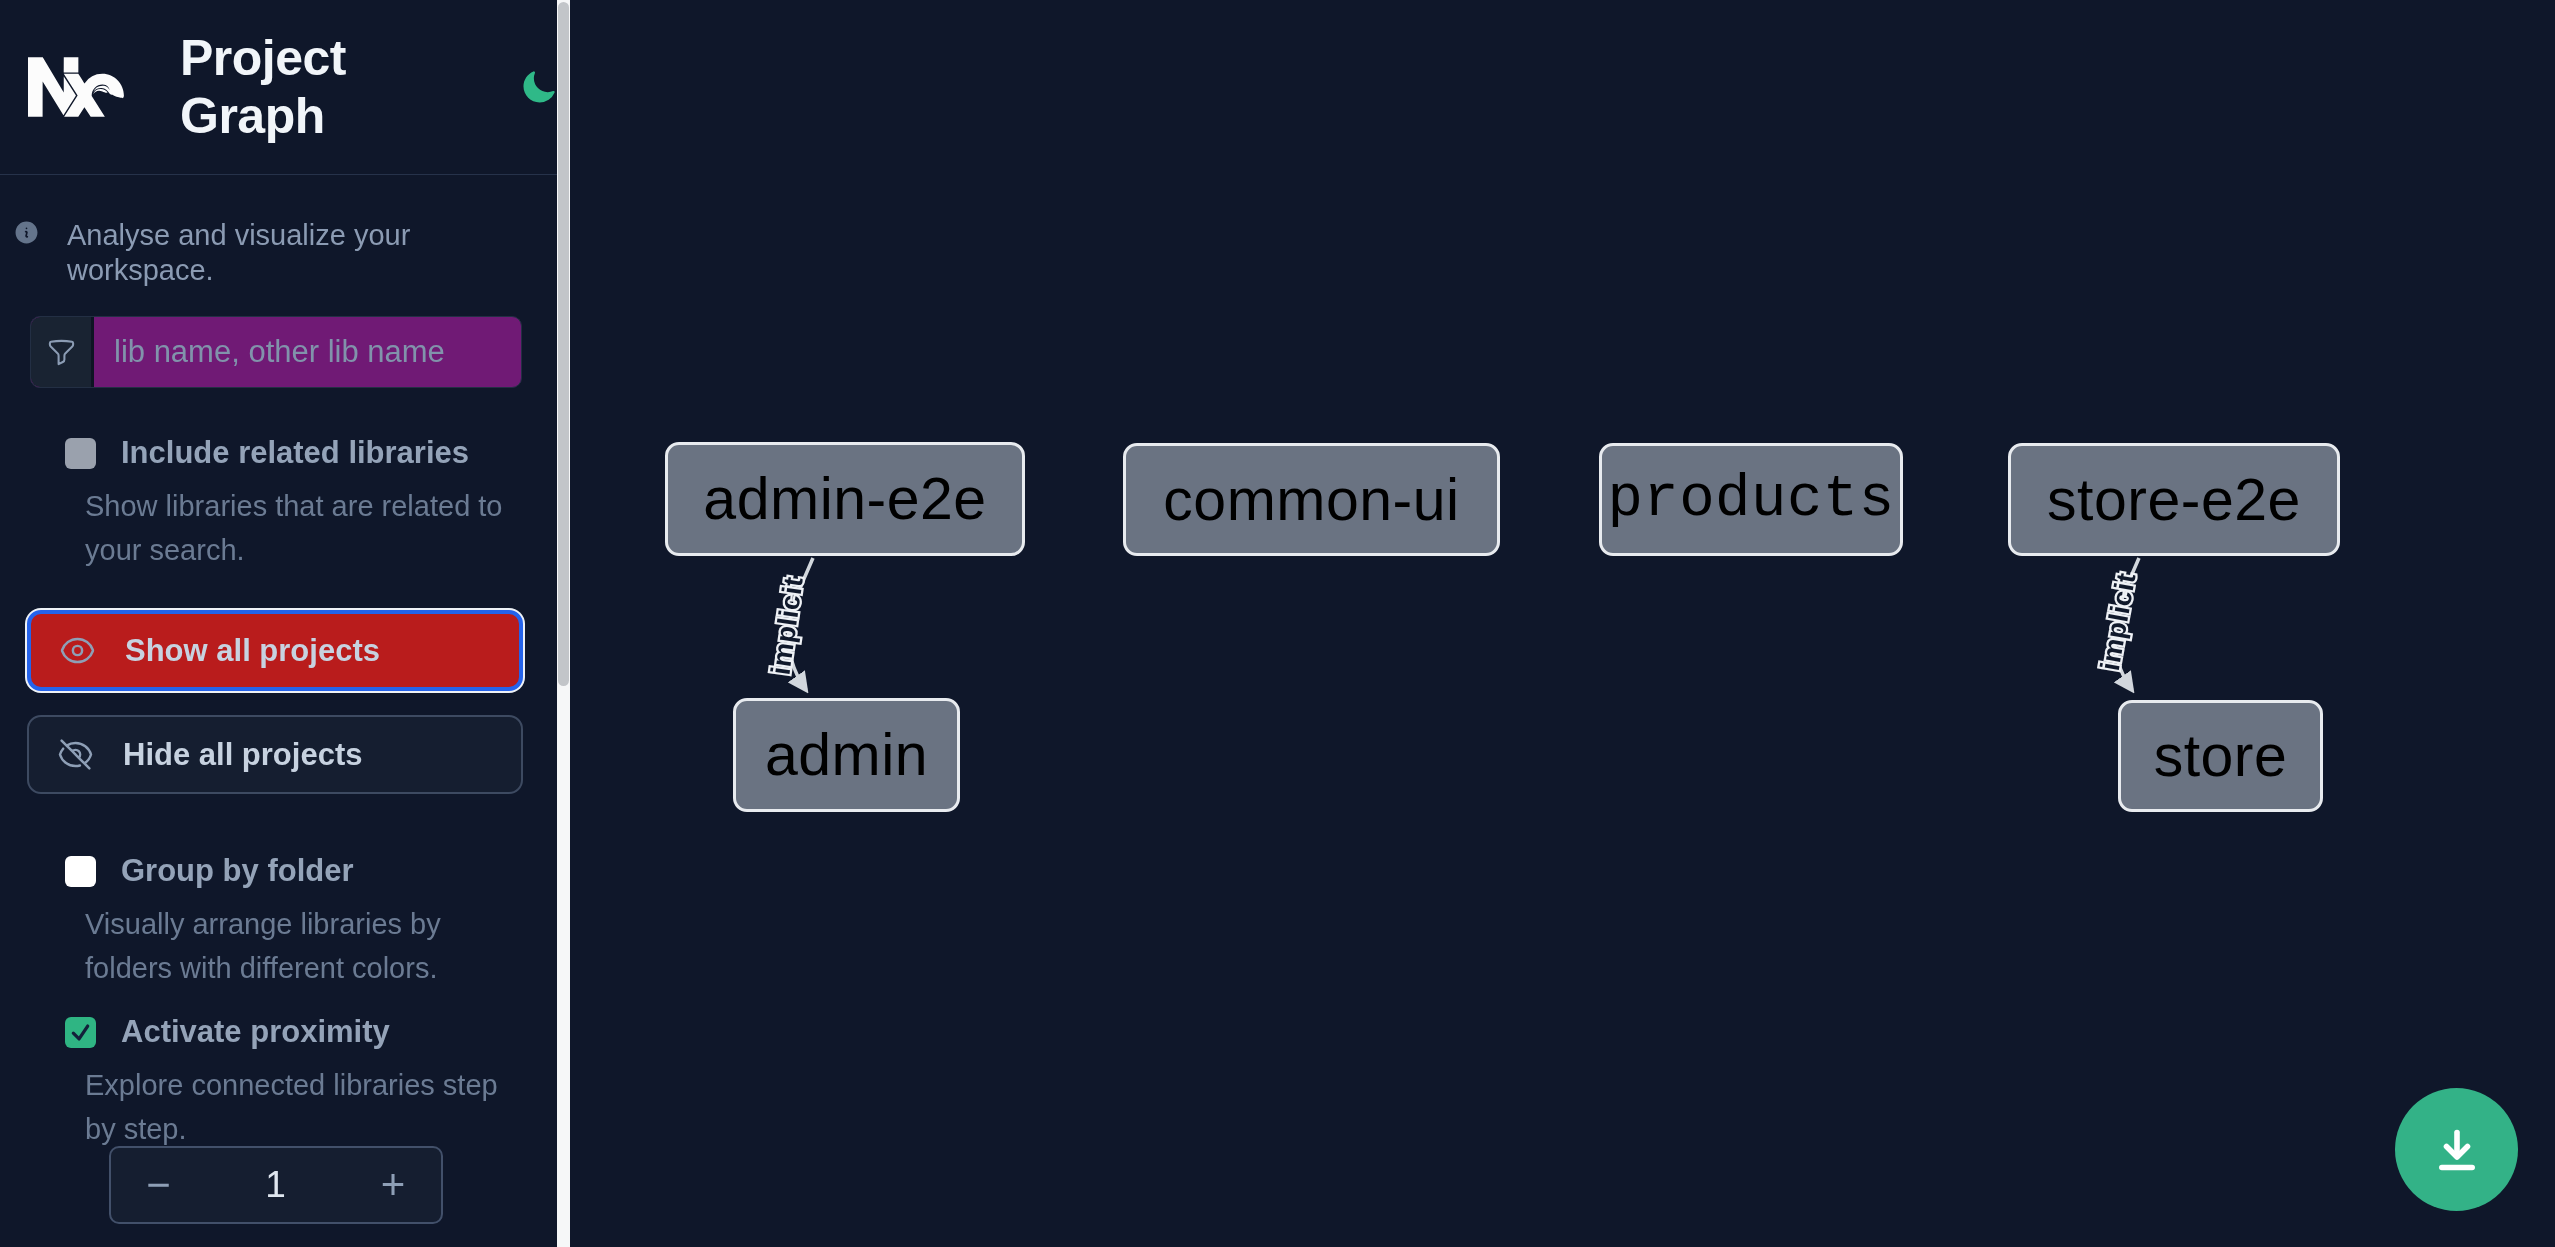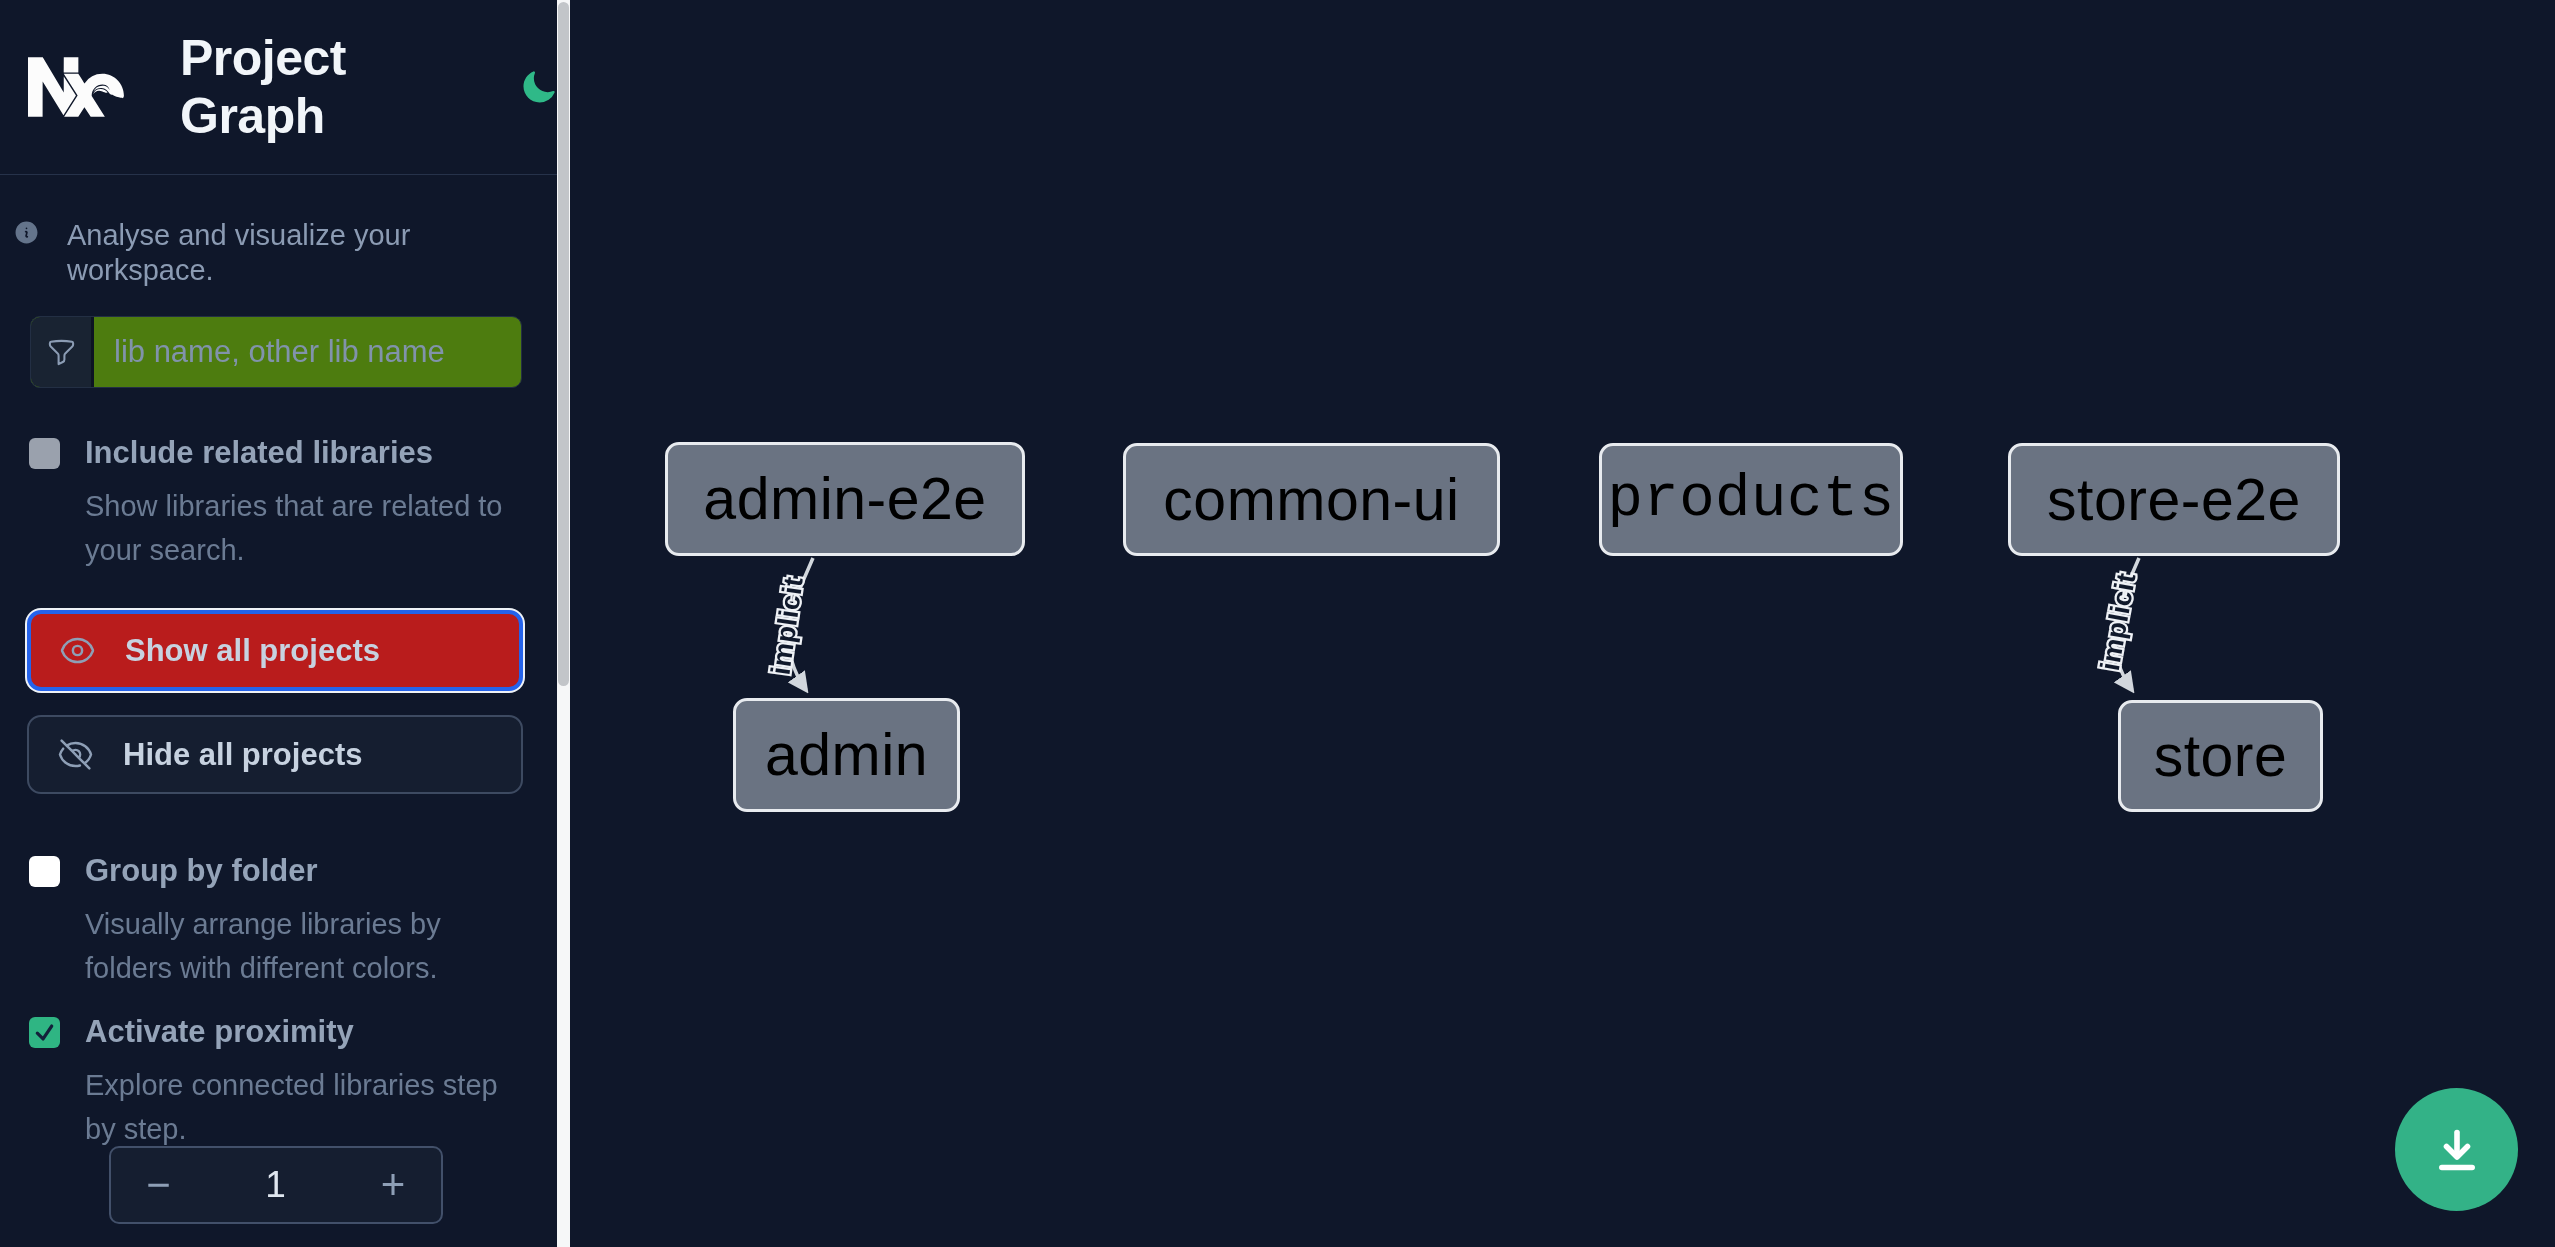--- a/index.html
+++ b/index.html
@@ -21,36 +21,36 @@
   .app-title { margin-left:56px; font-size:50px; font-weight:700; color:#f1f5f9; letter-spacing:-0.5px; }
   .moon-btn { margin-left:46px; background:none; border:none; cursor:pointer; display:flex; }
   .moon-svg { width:37px; height:37px; fill:#2fb988; }
 
   .intro-row { position:absolute; left:13px; top:218px; width:500px; display:flex; gap:27px; align-items:flex-start; }
   .info-svg { width:27px; height:27px; fill:#64748b; flex:0 0 auto; margin-top:1px; }
   .intro-text { font-size:29px; font-weight:500; color:#8b9bb3; line-height:1.2; }
 
   .search-box {
     position:absolute; left:30px; top:316px; width:492px; height:72px;
-    display:flex; border-radius:10px; overflow:hidden; background:#4d7c0f;
+    display:flex; border-radius:10px; overflow:hidden; background:#701a75;
     border:1px solid #232f44;
   }
   .search-icon-seg {
     width:63px; background:#192332; border-right:3px solid #0d1422;
     display:flex; align-items:center; justify-content:center; flex:0 0 auto;
   }
   .funnel-svg { width:31px; height:31px; stroke:#8b9cb4; fill:none; stroke-width:1.6; }
   .search-input {
     flex:1; background:transparent; border:none; outline:none;
     padding:0 20px; font-size:31px; color:#cbd5e1; font-family:inherit;
   }
   .search-input::placeholder { color:#8193ab; opacity:1; }
 
   .opt { position:absolute; left:29px; width:500px; }
-  .opt-row { display:flex; align-items:center; gap:25px; }
+  .opt-row { display:flex; align-items:center; gap:25px;margin-left:36px; }
   .cbx { width:31px; height:31px; border-radius:6px; flex:0 0 auto; }
   .cbx.disabled { background:#9aa1ad; }
   .cbx.unchecked { background:#ffffff; }
   .cbx.checked { background:#2fb583; display:flex; align-items:center; justify-content:center; }
   .check-svg { width:23px; height:23px; stroke:#13203a; stroke-width:3.4; fill:none; }
   .opt-label { font-size:31px; font-weight:700; color:#94a3b8; }
   .opt-desc {
     margin:13px 0 0 56px; font-size:29px; color:#6b7b93; line-height:1.52;
     white-space:pre-line;
   }

